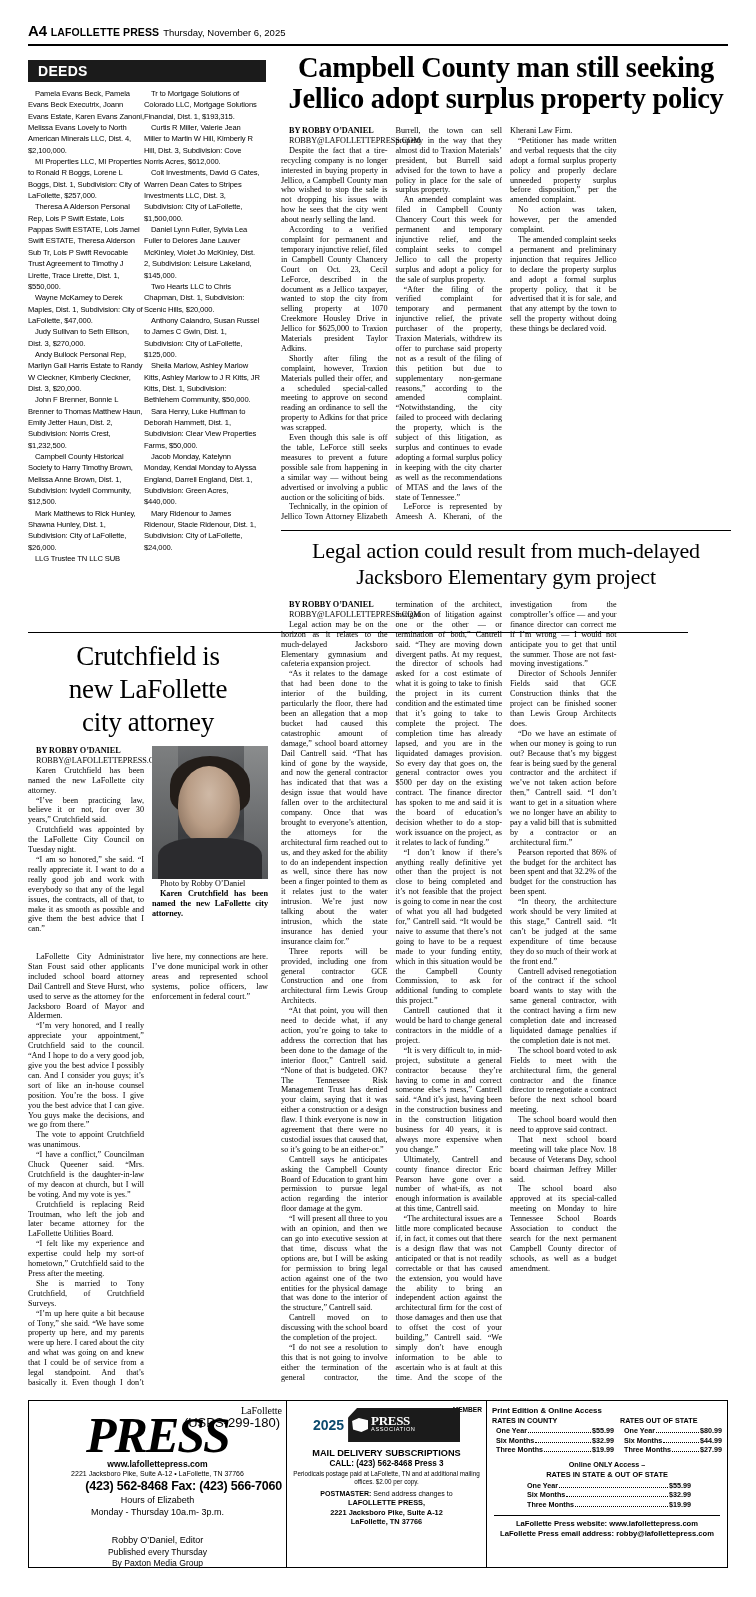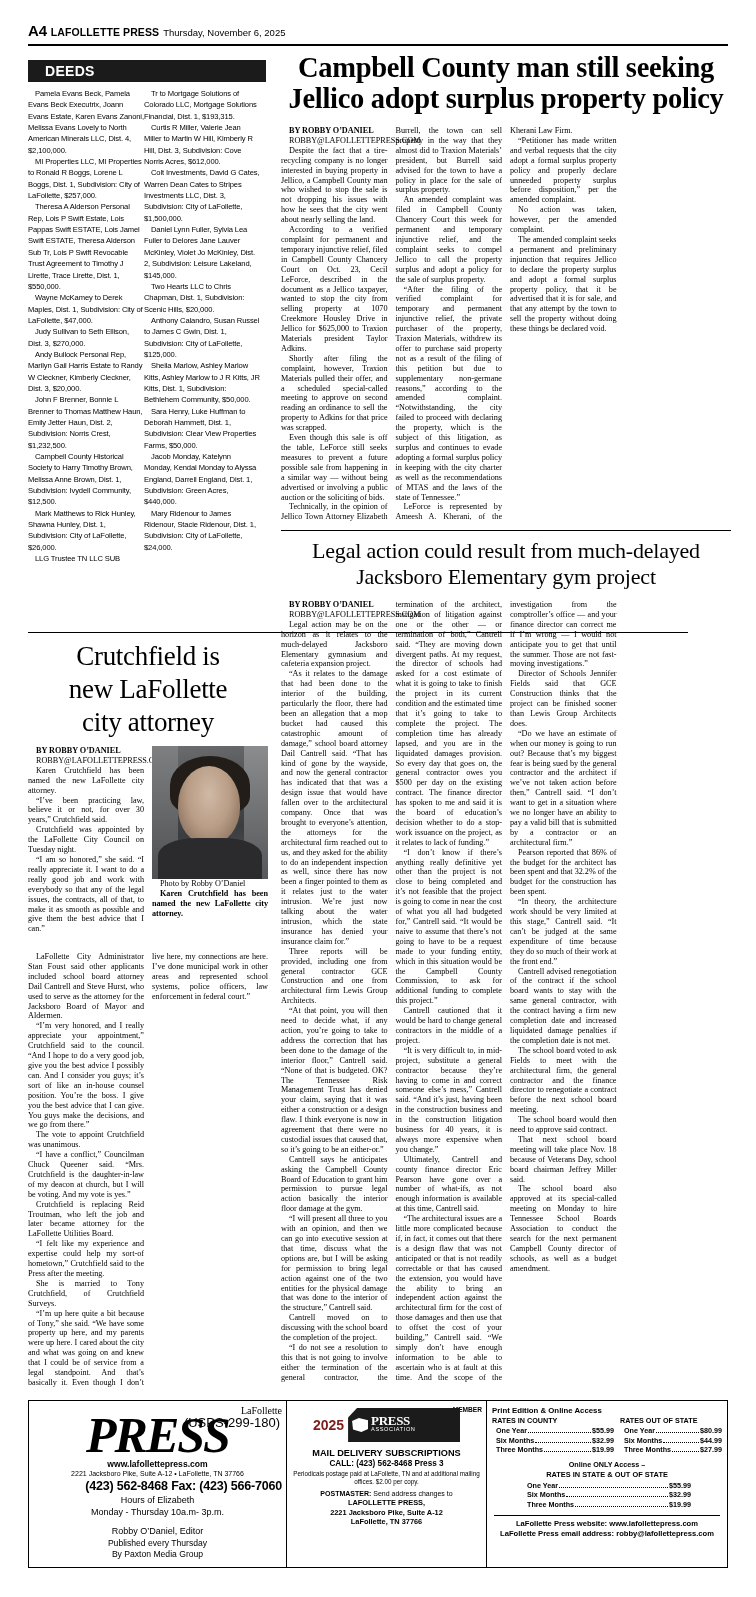--- a/index.html
+++ b/index.html
@@ -30,21 +30,21 @@
 
   
   .hr { background:#000; position:absolute; }
 
   
   .deeds-hd {
     position:absolute; left:28px; top:60px; width:238px; height:22px;
     background:#1b1b1b; color:#fff;
     font-family:"Liberation Sans", sans-serif;
     font-weight:bold; font-size:14px; letter-spacing:0.3px;
-    display:flex; align-items:center; padding-left:17px;
+    display:flex; align-items:center; padding-left:10px;
   }
   .deeds-cols {
     position:absolute; left:28px; top:88px; width:240px; height:540px;
     display:flex; 
   }
   .deeds-col { width:116px; }
   .deeds-col p {
     margin:0;
     font-family:"Liberation Sans", sans-serif;
     font-size:7.6px; line-height:11.35px;
@@ -208,21 +208,21 @@
   }
   .f-line.sm { font-size:8.6px; }
 
   
   .tnpa {
     display:flex; align-items:center; justify-content:center; gap:4px;
     margin-top:4px;
   }
   .tnpa-year {
     font-family:"Liberation Sans", sans-serif;
-    font-weight:bold; font-size:14px; color:#7f1d1d;
+    font-weight:bold; font-size:14px; color:#0c4a6e;
   }
   .tn-badge {
     width:112px; height:34px; background:#1b1b1b; color:#fff;
     display:flex; align-items:center; gap:3px; padding:2px 4px;
     clip-path:polygon(8% 0,100% 0,100% 100%,0 100%, 0 28%);
   }
   .tn-badge .shape {
     width:16px; height:14px; background:#fff;
     clip-path:polygon(0 22%, 42% 0, 100% 16%, 100% 78%, 58% 100%, 6% 82%);
     flex:none;
@@ -375,21 +375,21 @@
     </h1>
   </div>
   <div class="a2-body bodytext">
     <p class="byline">BY ROBBY O’DANIEL</p>
     <p class="byline-mail">ROBBY@LAFOLLETTEPRESS.COM</p>
     <div id="a2-paras">
         <p>Legal action may be on the horizon as it relates to the much-delayed Jacksboro Elementary gymnasium and cafeteria expansion project.</p>
         <p>“As it relates to the damage that had been done to the interior of the building, particularly the floor, there had been an allegation that a mop bucket had caused this catastrophic amount of damage,” school board attorney Dail Cantrell said. “That has kind of gone by the wayside, and now the general contractor has indicated that that was a design issue that would have fallen over to the architectural company. Once that was brought to everyone’s attention, the attorneys for the architectural firm reached out to us, and they asked for the ability to do an independent inspection as well, since there has now been a finger pointed to them as it relates just to the water intrusion. We’re just now talking about the water intrusion, which the state insurance has denied your insurance claim for.”</p>
         <p>Three reports will be provided, including one from general contractor GCE Construction and one from architectural firm Lewis Group Architects.</p>
         <p>“At that point, you will then need to decide what, if any action, you’re going to take to address the correction that has been done to the damage of the interior floor,” Cantrell said. “None of that is budgeted. OK? The Tennessee Risk Management Trust has denied your claim, saying that it was either a construction or a design flaw. I think everyone is now in agreement that there were no custodial issues that caused that, so it’s going to be an either-or.”</p>
-        <p>Cantrell says he anticipates asking the Campbell County Board of Education to grant him permission to pursue legal action basically the interior floor damage at the gym.</p>
+        <p>Cantrell says he anticipates asking the Campbell County Board of Education to grant him permission to pursue legal action regarding the interior floor damage at the gym.</p>
         <p>“I will present all three to you with an opinion, and then we can go into executive session at that time, discuss what the options are, but I will be asking for permission to bring legal action against one of the two entities for the physical damage that was done to the interior of the structure,” Cantrell said.</p>
         <p>Cantrell moved on to discussing with the school board the completion of the project.</p>
         <p>“I do not see a resolution to this that is not going to involve either the termination of the general contractor, the termination of the architect, instigation of litigation against one or the other — or termination of both,” Cantrell said. “They are moving down divergent paths. At my request, the director of schools had asked for a cost estimate of what it is going to take to finish the project in its current condition and the estimated time that it’s going to take to complete the project. The completion time has already lapsed, and you are in the liquidated damages provision. So every day that goes on, the general contractor owes you $500 per day on the existing contract. The finance director has spoken to me and said it is the board of education’s decision whether to do a stop-work issuance on the project, as it relates to lack of funding.”</p>
         <p>“I don’t know if there’s anything really definitive yet other than the project is not close to being completed and it’s not feasible that the project is going to come in near the cost of what you all had budgeted for,” Cantrell said. “It would be naive to assume that there’s not going to have to be a request made to your funding entity, which in this situation would be the Campbell County Commission, to ask for additional funding to complete this project.”</p>
         <p>Cantrell cautioned that it would be hard to change general contractors in the middle of a project.</p>
         <p>“It is very difficult to, in mid-project, substitute a general contractor because they’re having to come in and correct someone else’s mess,” Cantrell said. “And it’s just, having been in the construction business and in the construction litigation business for 40 years, it is always more expensive when you change.”</p>
         <p>Ultimately, Cantrell and county finance director Eric Pearson have gone over a number of what-ifs, as not enough information is available at this time, Cantrell said.</p>
         <p>“The architectural issues are a little more complicated because if, in fact, it comes out that there is a design flaw that was not anticipated or that is not readily correctable or that has caused the extension, you would have the ability to bring an independent action against the architectural firm for the cost of those damages and then use that to offset the cost of your building,” Cantrell said. “We simply don’t have enough information to be able to ascertain who is at fault at this time. And the scope of the investigation from the comptroller’s office — and your finance director can correct me if I’m wrong — I would not anticipate you to get that until the summer. Those are not fast-moving investigations.”</p>
         <p>Director of Schools Jennifer Fields said that GCE Construction thinks that the project can be finished sooner than Lewis Group Architects does.</p>
         <p>“Do we have an estimate of when our money is going to run out? Because that’s my biggest fear is being sued by the general contractor and the architect if we’ve not taken action before then,” Cantrell said. “I don’t want to get in a situation where we no longer have an ability to pay a valid bill that is submitted by a contractor or an architectural firm.”</p>
@@ -450,21 +450,21 @@
 
     <div class="f-left">
       <div class="lf-word">LaFollette</div>
       <div class="press-word">PRESS</div>
       <div class="usps">(USPS-299-180)</div>
       <div class="f-web">www.lafollettepress.com</div>
       <div class="f-addr">2221 Jacksboro Pike, Suite A-12 • LaFollette, TN 37766</div>
       <div class="f-phone">(423) 562-8468  Fax: (423) 566-7060</div>
       <div class="f-line">Hours of Elizabeth</div>
       <div class="f-line">Monday - Thursday 10a.m- 3p.m.</div>
-      <div class="f-line" style="margin-top:8px">Robby O’Daniel, Editor</div>
+      <div class="f-line" style="margin-top:17px">Robby O’Daniel, Editor</div>
       <div class="f-line sm">Published every Thursday</div>
       <div class="f-line sm">By Paxton Media Group</div>
     </div>
 
     <div class="f-mid">
       <div class="member">MEMBER</div>
       <div class="tnpa">
         <span class="tnpa-year">2025</span>
         <span class="tn-badge">
           <span class="shape"></span>

